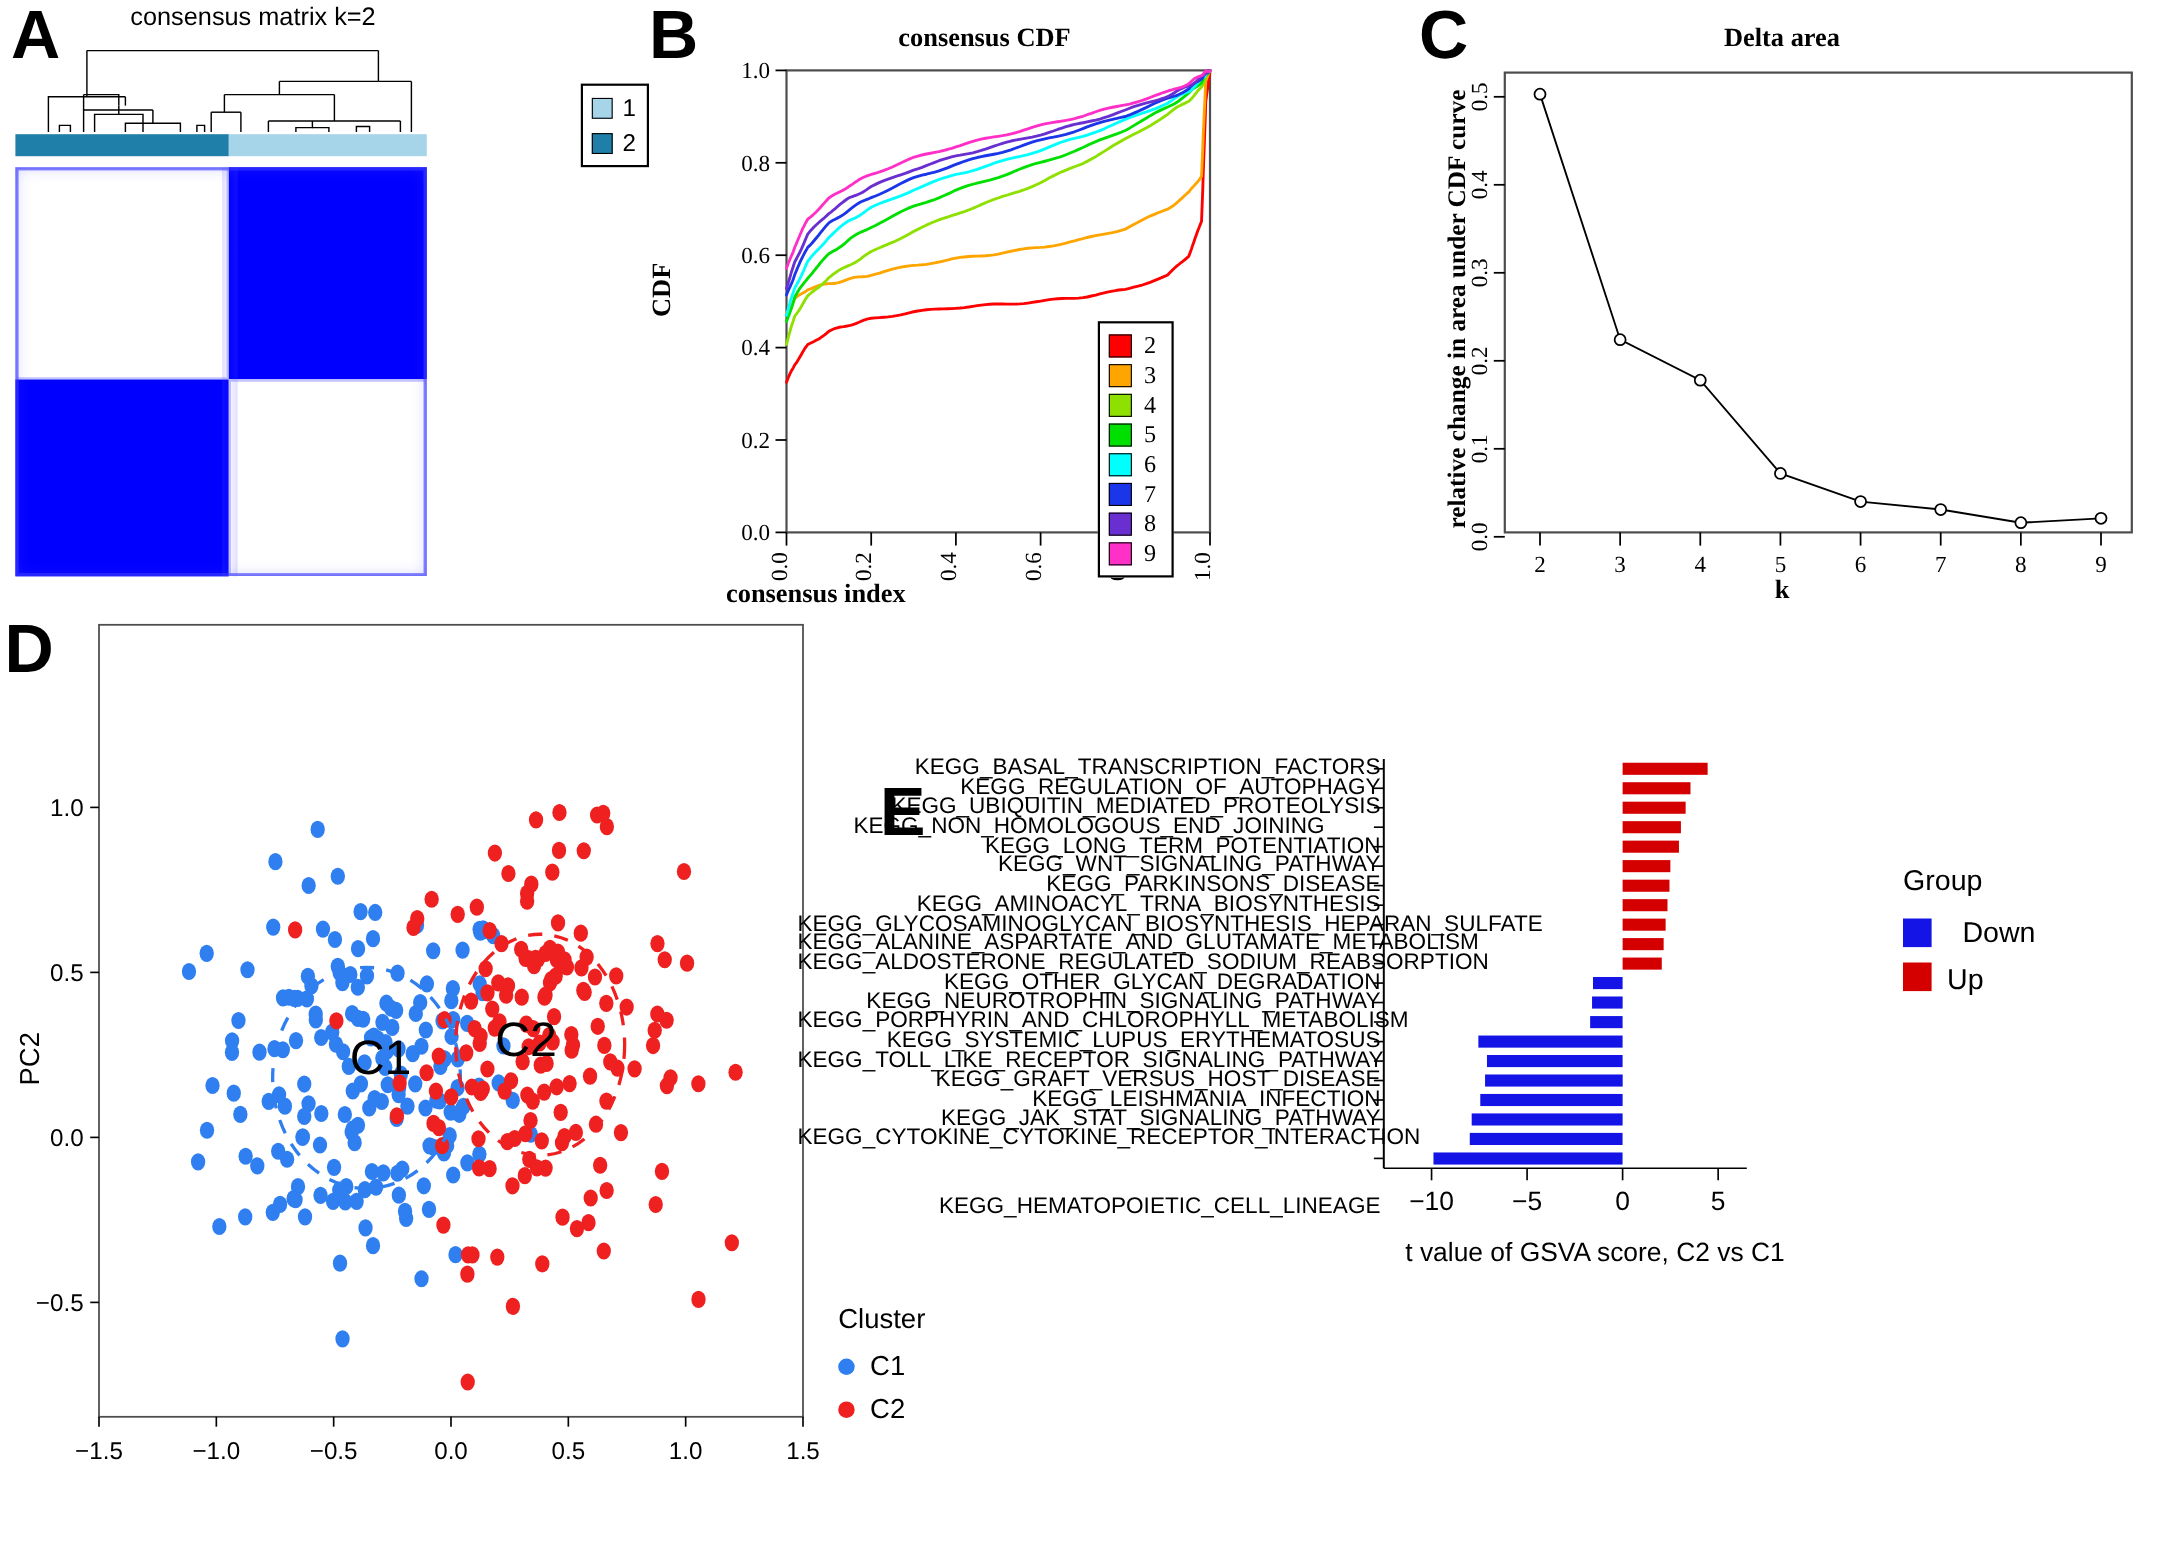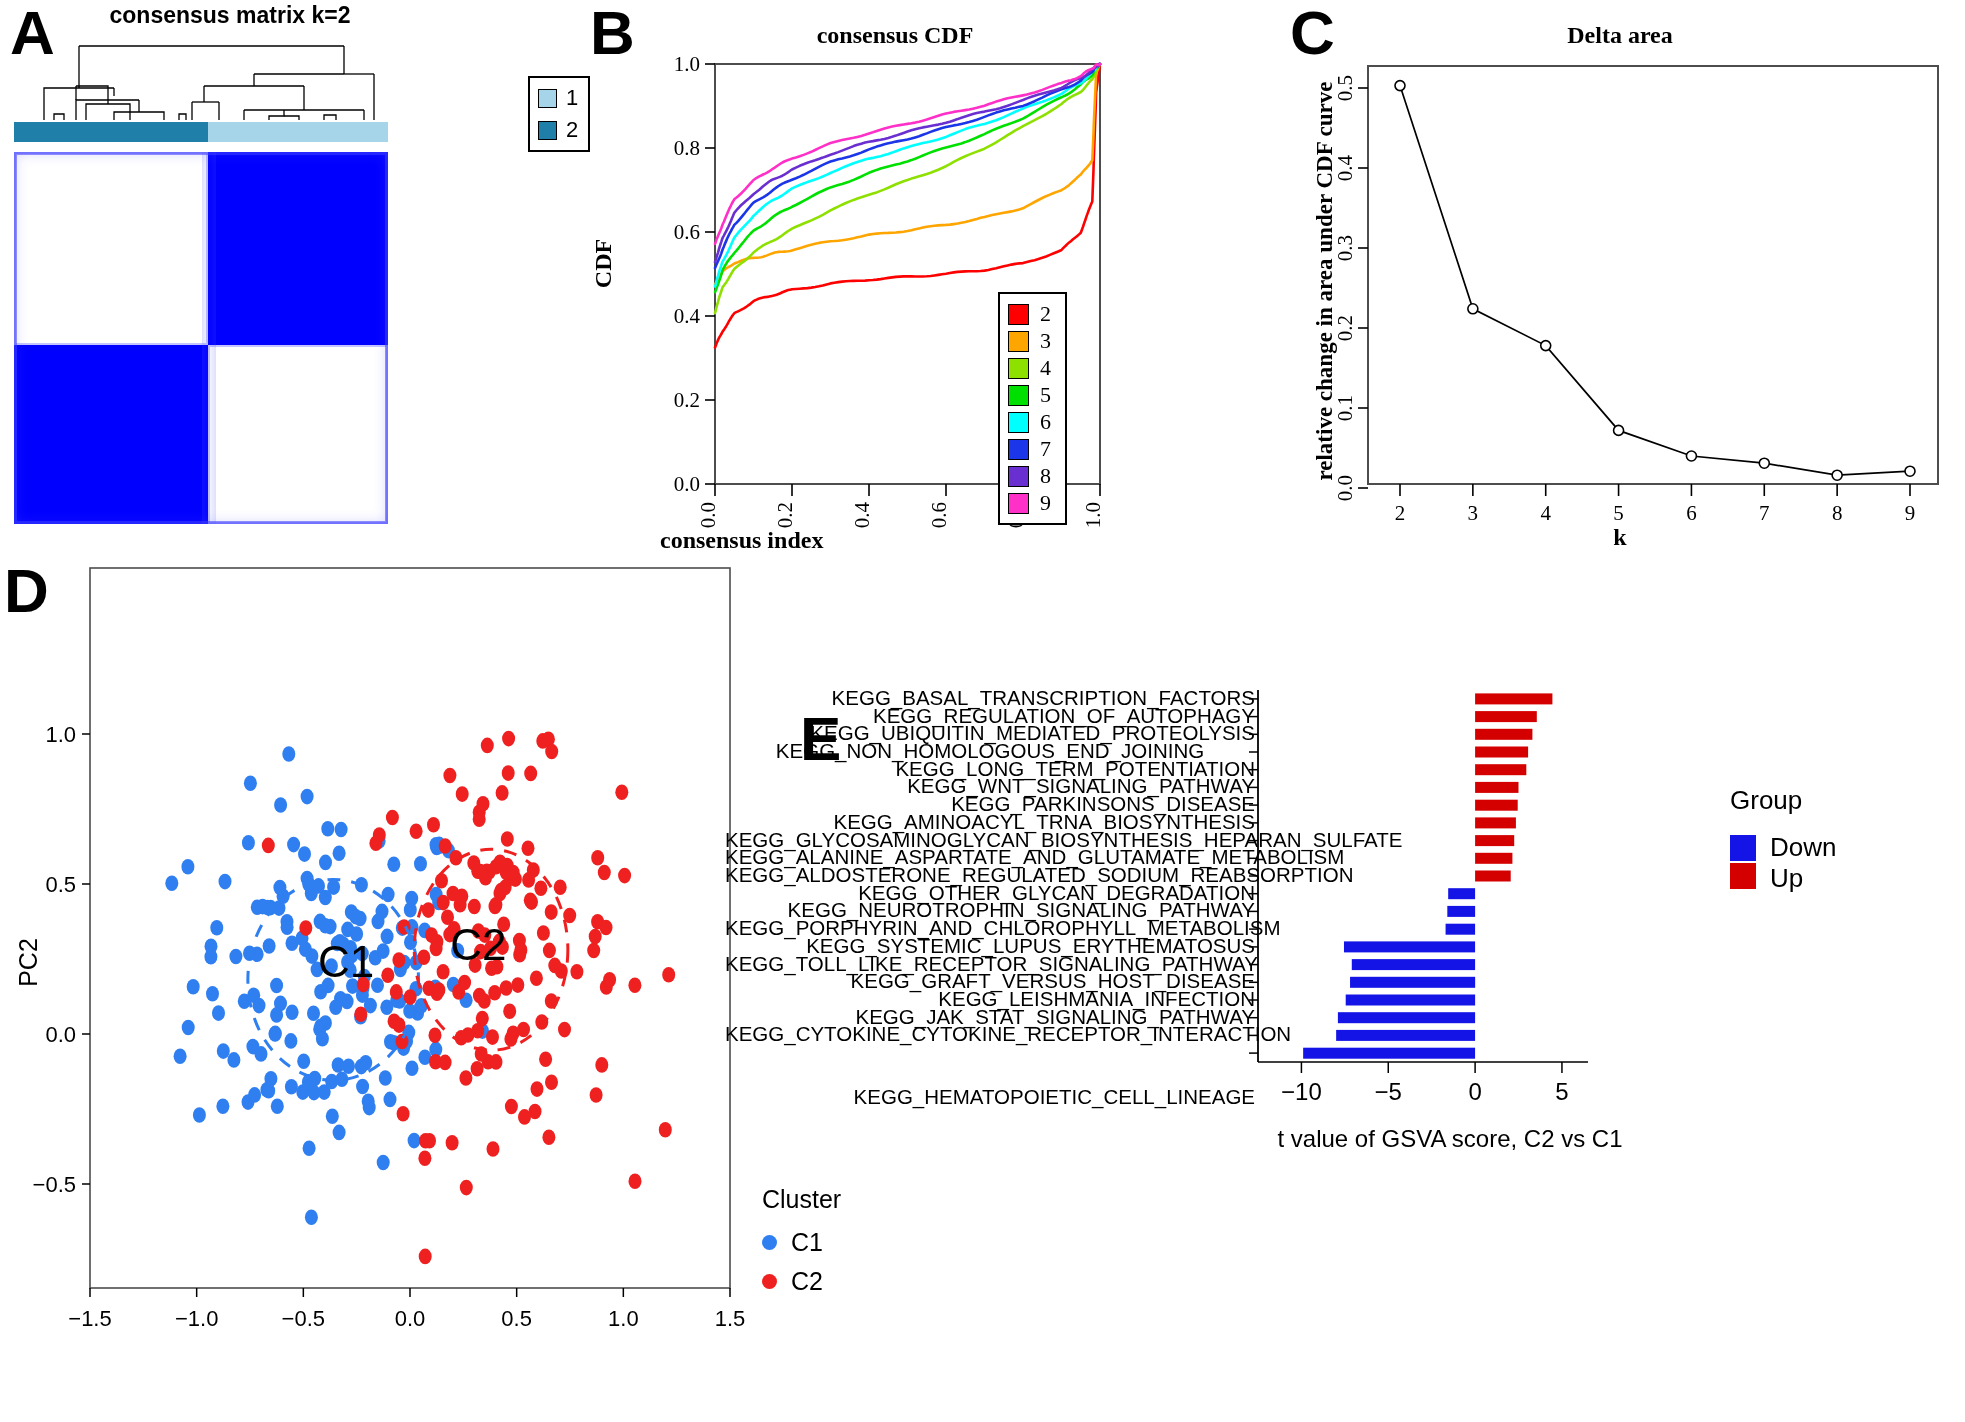--- a/index.html
+++ b/index.html
@@ -13,21 +13,21 @@
   svg{display:block;overflow:visible;}
   .lgbox{border:2px solid #000;background:#fff;}
   .lgsw{width:17px;height:17px;border:1px solid #000;display:inline-block;vertical-align:middle;}
   .kegglbl{font-family:"Liberation Sans",sans-serif;font-size:20.5px;color:#000;text-align:right;white-space:nowrap;line-height:1;}
 </style>
 </head>
 <body>
 
 <div class="panel" style="left:0px;top:0px;width:500px;height:540px;">
   <div class="plabel" style="position:absolute;left:10px;top:2px;">A</div>
-  <div class="sans" style="position:absolute;left:70px;top:2px;width:320px;text-align:center;font-weight:bold;font-size:23px;">consensus matrix k=2</div>
+  <div class="sans" style="position:absolute;left:70px;top:2px;width:320px;text-align:center;font-weight:normal;font-size:23px;">consensus matrix k=2</div>
 
   <svg style="position:absolute;left:14px;top:26px;" width="374" height="96" viewBox="0 0 374 96">
     <g stroke="#000" stroke-width="1.3" fill="none">
       <path d="M72 94 L72 78 L116 78 L116 94"></path>
       <path d="M94 78 L94 70"></path>
       <path d="M100 94 L100 86 L150 86 L150 94"></path>
       <path d="M125 86 L125 74"></path>
       <path d="M62 94 L62 74 L125 74"></path>
       <path d="M94 70 L94 60 L62 60"></path>
       <path d="M62 60 L62 74"></path>
@@ -718,21 +718,21 @@
         <text x="130.26315789473685" y="410">−5</text>
         <text x="217.10526315789474" y="410">0</text>
         <text x="303.9473684210526" y="410">5</text>
       </g>
   </svg>
 
   <div class="sans" style="position:absolute;left:160px;top:435px;width:700px;text-align:center;font-size:24px;">t value of GSVA score, C2 vs C1</div>
 
   <div style="position:absolute;left:790px;top:95px;">
     <div class="sans" style="font-size:26px;margin-bottom:16px;">Group</div>
-    <div style="display:flex;align-items:center;gap:14px;">
+    <div style="display:flex;align-items:center;gap:28px;margin-bottom:12px;">
       <span style="width:26px;height:26px;background:#1414e6;display:inline-block;"></span>
       <span class="sans" style="font-size:26px;">Down</span>
     </div>
     <div style="display:flex;align-items:flex-start;gap:14px;">
       <span style="width:26px;height:26px;background:#d40000;display:inline-block;"></span>
       <span class="sans" style="font-size:26px;">Up</span>
     </div>
   </div>
 </div>
 

